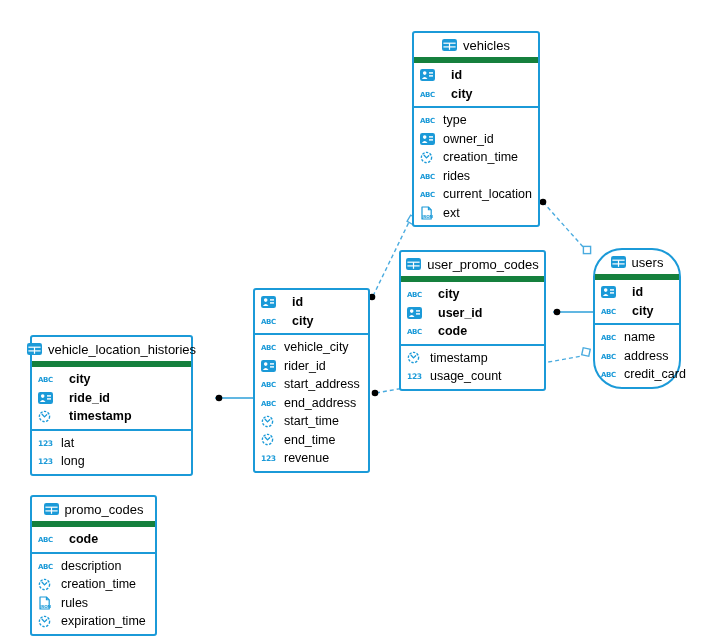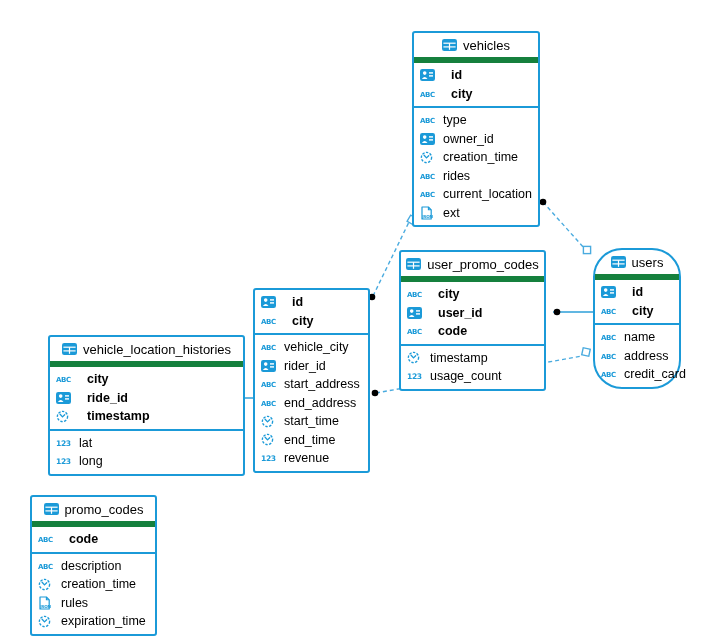--- a/index.html
+++ b/index.html
@@ -356,21 +356,21 @@
         <div class="row field">
           <span class="icon">
             <svg width="19" height="10" viewBox="0 0 19 10">
               <text x="0" y="8.4" font-family="DejaVu Sans, sans-serif" font-size="7.6" font-weight="700" letter-spacing="-0.4" fill="#1b9ad8">123</text>
             </svg>
           </span>
           <span>revenue</span>
         </div>
       </div>
     </div>
-    <div class="tbl" style="left: 30px; top: 335px; width: 197px; margin-left: 18px;">
+    <div class="tbl" style="left: 30px; top: 335px; width: 163px;">
       <div class="tbl-header">
         <span class="hicon">
           <svg width="15" height="12" viewBox="0 0 15 12">
             <rect x="0" y="0" width="15" height="12" rx="2.2" fill="#1b9ad8"></rect>
             <line x1="1.4" y1="4.2" x2="13.6" y2="4.2" stroke="#fff" stroke-width="1.2"></line>
             <line x1="1.4" y1="7.9" x2="13.6" y2="7.9" stroke="#fff" stroke-width="1.2"></line>
             <line x1="7.5" y1="4.2" x2="7.5" y2="10.8" stroke="#fff" stroke-width="1.2"></line>
           </svg>
         </span>
         <span>vehicle_location_histories</span>

